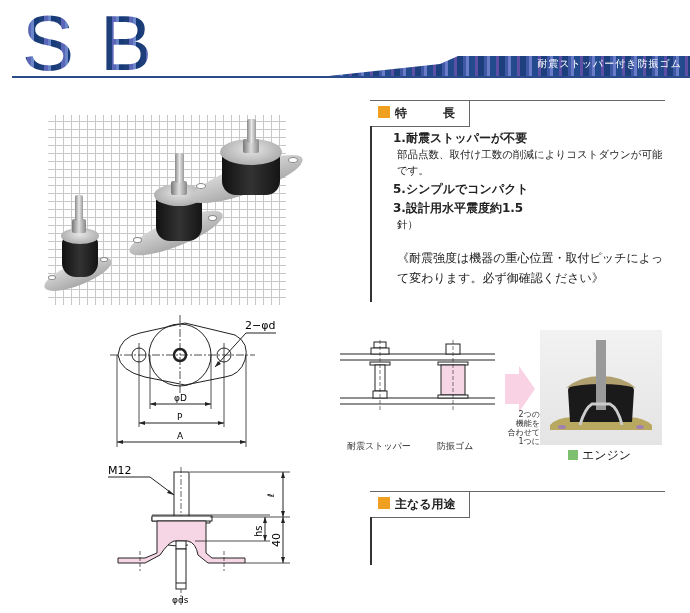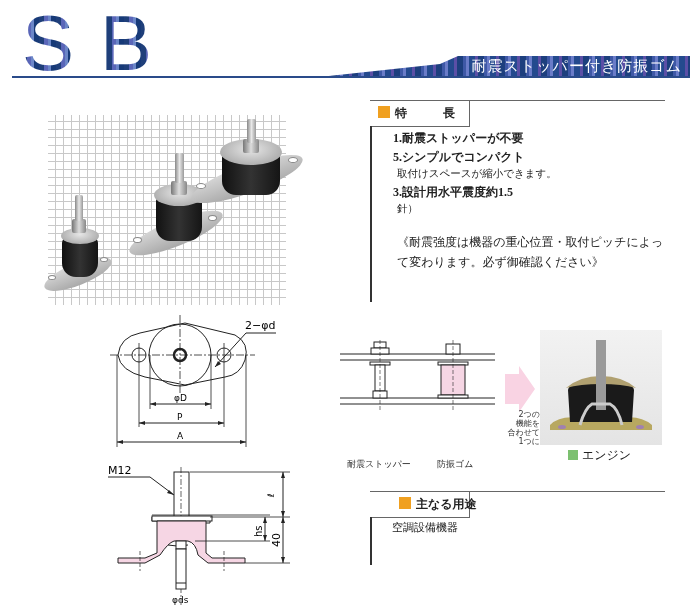--- a/index.html
+++ b/index.html
@@ -20,21 +20,21 @@
       background: linear-gradient(to right, rgba(255,255,255,1) 0px, rgba(255,255,255,0) 1px);
     }
     .banner-bar {
       position: absolute; left: 0; top: 0; width: 380px; height: 22px;
       background:
         repeating-linear-gradient(90deg, #1d3f7e 0 6px, #3e58a6 6px 9px, #6a7cc8 9px 12px, #244a8e 12px 18px, #5b4fa6 18px 21px);
       clip-path: polygon(0 100%, 40px 100%, 40px 100%, 100% 100%, 100% 0, 148px 0, 130px 8px, 0 100%);
     }
     .banner-rule { position: absolute; left: 250px; top: 76px; width: 440px; height: 2px; background: #2a4b8a; }
     .banner-text {
-      position: absolute; right: 8px; top: 57px; color: #ffffff; font-size: 15px; letter-spacing: 1px;
+      position: absolute; right: 8px; top: 57px; color: #ffffff; font-size: 10px; letter-spacing: 1px;
       font-family: "DejaVu Sans", sans-serif;
     }
 
     
     .photo-grid {
       position: absolute; left: 48px; top: 115px; width: 238px; height: 190px;
       background-color: #fff;
       background-image:
         repeating-linear-gradient(0deg, transparent 0 7px, #c8c8c8 7px 8px),
         repeating-linear-gradient(90deg, transparent 0 7px, #c8c8c8 7px 8px);
@@ -52,27 +52,27 @@
     .sec-tab {
       position: absolute; border-top: 1px solid #666; border-right: 1px solid #666;
       height: 26px;
     }
     .sec-line { position: absolute; height: 1px; background: #666; }
     .sec-left { position: absolute; width: 2px; background: #333; }
     .sq { display: inline-block; width: 12px; height: 12px; background: #f0a020; vertical-align: -1px; margin-right: 5px; }
     .sec-title { position: absolute; font-size: 12px; font-weight: bold; color: #222; }
 
     .feat { position: absolute; font-size: 11px; line-height: 16px; color: #222; }
-    .feat .h { font-weight: bold; font-size: 12px; font-family: Liberation Serif, serif; }
+    .feat .h { font-weight: bold; font-size: 12px; }
     .feat .b { padding-left: 4px; font-size: 10.5px; }
     .feat .note { padding-left: 4px; font-size: 12px; }
 
     
     svg text { font-family: "DejaVu Sans", sans-serif; }
-    .caption { position: absolute; font-size: 9px; color: #333; margin-top: 18px; }
+    .caption { position: absolute; font-size: 9px; color: #333; }
     .photo-section {
       position: absolute; left: 540px; top: 330px; width: 122px; height: 115px;
       background: linear-gradient(#f2f2f2, #e4e4e4);
     }
     .green-sq { display: inline-block; width: 10px; height: 10px; background: #7cc070; margin-right: 4px; vertical-align: -1px; }
   </style>
 </head>
 <body>
 
 <div class="logo">SB</div>
@@ -120,24 +120,25 @@
 <div class="sec-line" style="left:470px;top:100px;width:195px;"></div>
 <div class="sec-line" style="left:370px;top:126px;width:100px;"></div>
 <div class="sec-left" style="left:370px;top:126px;height:176px;"></div>
 <div class="sec-title" style="left:378px;top:105px;">
   <span class="sq"></span><span>特　　　長</span>
 </div>
 
 <div class="feat" style="left:393px;top:130px;width:290px;">
   <div>
     <div class="h">1.耐震ストッパーが不要</div>
+    <div class="b">部品点数、取付け工数の削減によりコストダウンが可能</div>
+    <div class="b">です。</div>
   </div>
   <div style="margin-top:3px;">
     <div class="h">5.シンプルでコンパクト</div>
-    <div class="b">取付けスペースが縮小できます。</div>
   </div>
   <div style="margin-top:3px;">
     <div class="h">3.設計用水平震度約1.5</div>
     <div class="b">針）</div>
   </div>
   <div style="margin-top:1px;">
     <div class="note" style="line-height:20px;margin-top:16px;">《耐震強度は機器の重心位置・取付ピッチによっ</div>
     <div class="note" style="line-height:20px;">て変わります。必ず御確認ください》</div>
   </div>
 </div>
@@ -262,18 +263,17 @@
   </svg>
 </div>
 <div style="position:absolute;left:568px;top:447px;font-size:12px;color:#222;">
   <span class="green-sq"></span><span>エンジン</span>
 </div>
 
 <div class="sec-tab" style="left:370px;top:491px;width:100px;"></div>
 <div class="sec-line" style="left:470px;top:491px;width:195px;"></div>
 <div class="sec-line" style="left:370px;top:517px;width:100px;"></div>
 <div class="sec-left" style="left:370px;top:517px;height:48px;"></div>
-<div class="sec-title" style="left:399px;top:496px;">
+<div class="sec-title" style="left:378px;top:496px;">
   <span class="sq"></span><span>主なる用途</span>
 </div>
 <div style="position:absolute;left:392px;top:520px;font-size:11px;line-height:15px;color:#222;">
-  <div>空調設備機器</div>
 </div>
 
 </body></html>

